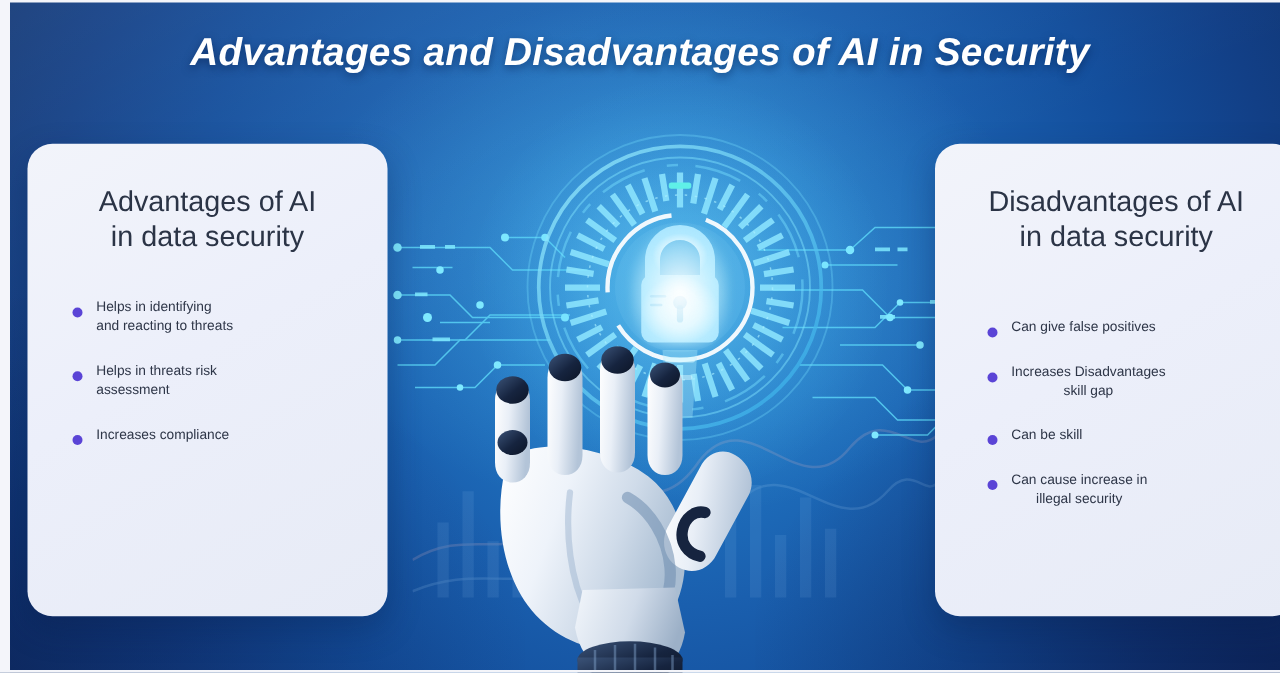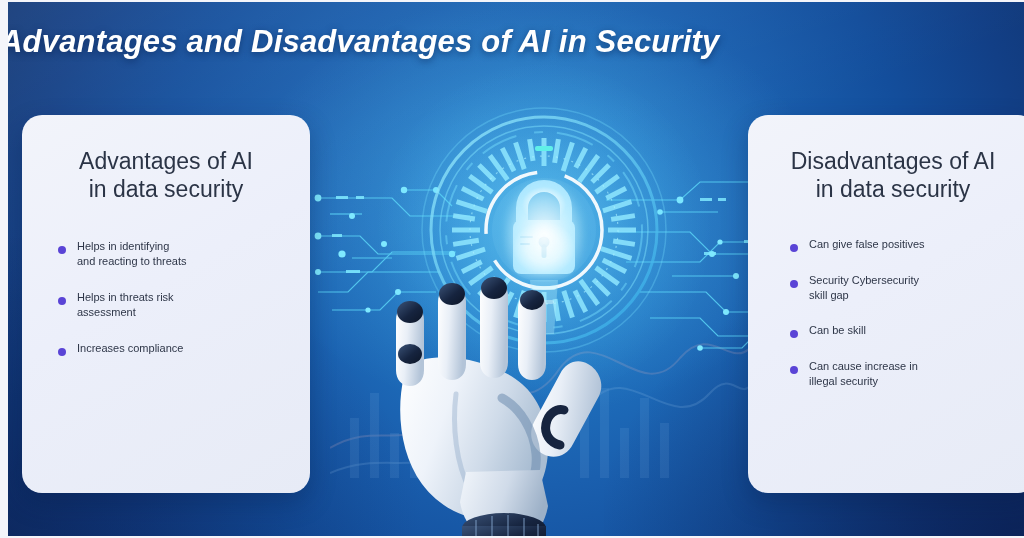--- a/index.html
+++ b/index.html
@@ -66,21 +66,21 @@
     filter:blur(3px);
   }
 
   
   #hand{position:absolute;left:352px;top:258px;width:300px;height:290px;pointer-events:none;}
   #hand svg{width:300px;height:290px;display:block;}
 
   
   #title{
     position:absolute;top:24px;left:0;width:1024px;
-    text-align:left;
+    text-align:center;
     z-index:40;
   }
   #title .title-text{
     display:inline-block;
     font-family:"Liberation Sans",sans-serif;
     font-size:31px;font-weight:bold;font-style:italic;
     color:#ffffff;
     letter-spacing:.2px;
     text-shadow:0 2px 7px rgba(6,30,74,.55);
   }
@@ -104,21 +104,21 @@
     color:#2b3446;
     text-align:center;
     margin:6px 0 0 0;
     white-space:pre-line;
   }
 
   .bullet-list{
     list-style:none;margin:0;padding:0;
     margin-top:36px;
   }
-  #card-right .bullet-list{margin-top:34px;}
+  #card-right .bullet-list{margin-top:52px;text-align:center;}
 
   .bullet-item{
     display:flex;align-items:flex-start;gap:11px;
     margin-bottom:22px;
   }
   #card-right .bullet-item{margin-bottom:21px;}
 
   .bullet-dot{
     flex:0 0 auto;
     width:8px;height:8px;border-radius:50%;
@@ -403,21 +403,21 @@
   <div class="card" id="card-right">
     <h2 class="card-heading">Disadvantages of AI
 in data security</h2>
     <ul class="bullet-list">
       <li class="bullet-item">
         <span class="bullet-dot"></span>
         <span class="bullet-text">Can give false positives</span>
       </li>
       <li class="bullet-item">
         <span class="bullet-dot"></span>
-        <span class="bullet-text">Security Cybersecurity
+        <span class="bullet-text">Increases Disadvantages
 skill gap</span>
       </li>
       <li class="bullet-item">
         <span class="bullet-dot"></span>
         <span class="bullet-text">Can be skill</span>
       </li>
       <li class="bullet-item">
         <span class="bullet-dot"></span>
         <span class="bullet-text">Can cause increase in
 illegal security</span>

